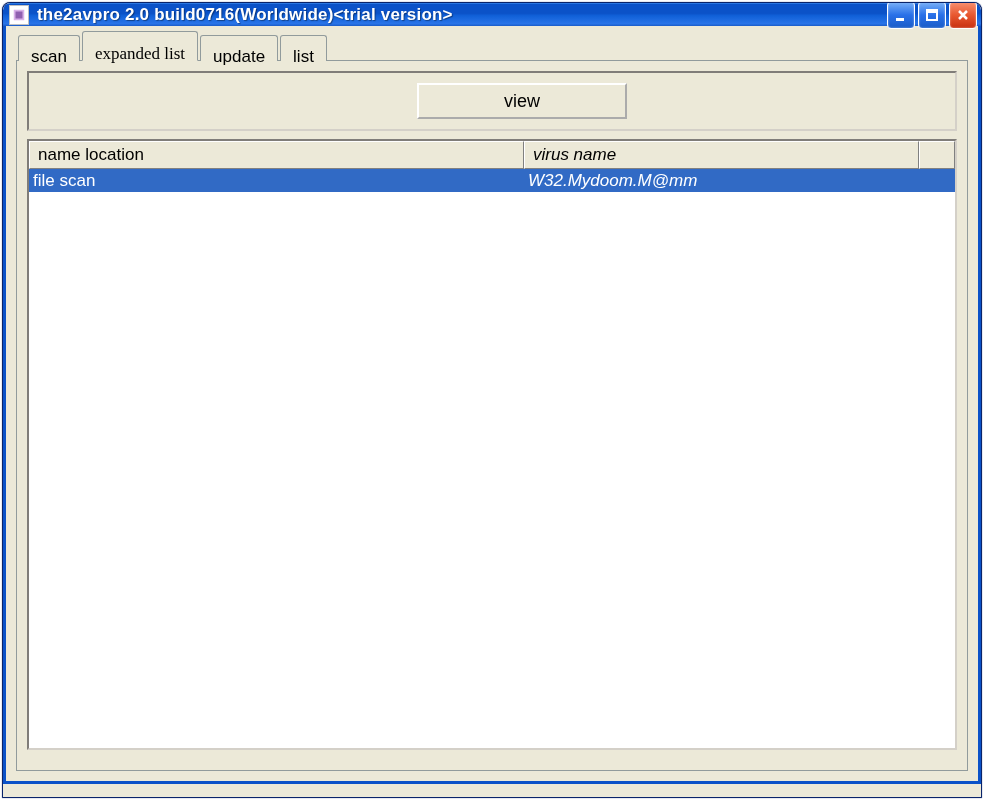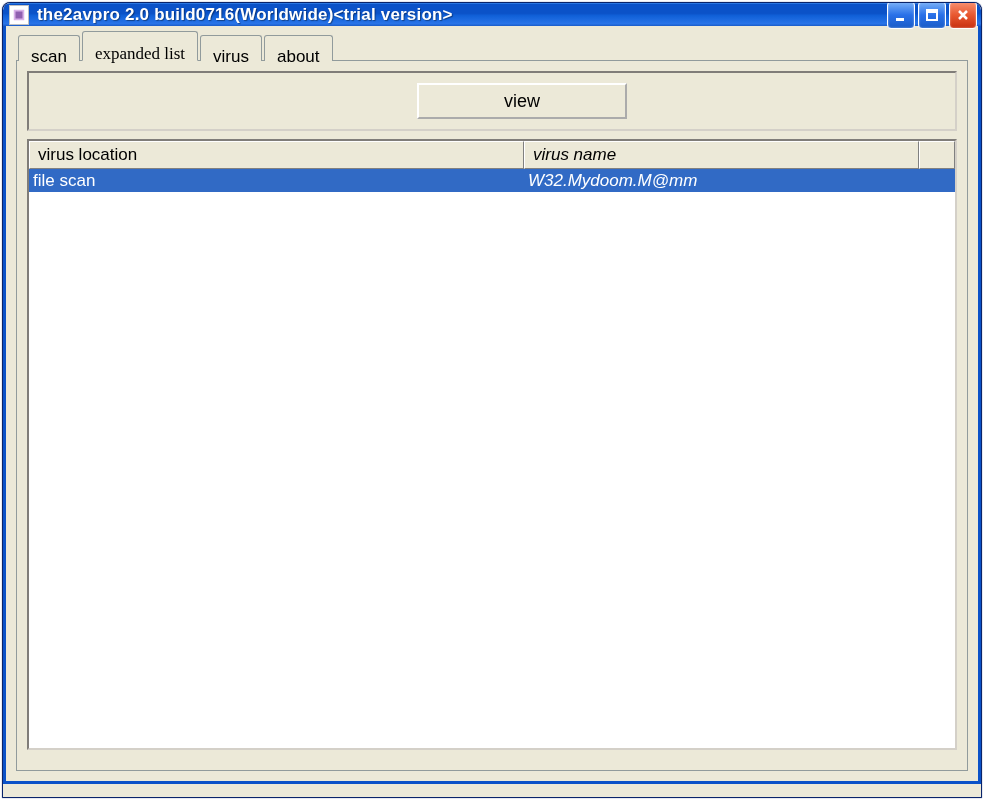--- a/index.html
+++ b/index.html
@@ -216,32 +216,32 @@
             <path d="M3 3 L11 11 M11 3 L3 11" stroke="#fff" stroke-width="2.5"></path>
           </svg>
       </div>
     </div>
   </div>
 
   <div class="client-area">
     <div class="tabs">
       <div class="tab">scan</div>
       <div class="tab active">expanded list</div>
-      <div class="tab">virus</div>
-      <div class="tab">about</div>
+      <div class="tab">update</div>
+      <div class="tab">list</div>
     </div>
 
     <div class="tab-panel">
       <div class="toolbar-row">
         <button class="view-btn">view</button>
       </div>
 
       <div class="list-area">
         <div class="list-header">
-          <div class="col c1">virus location</div>
+          <div class="col c1">name location</div>
           <div class="col c2">virus name</div>
           <div class="col c3"></div>
         </div>
         <div class="list-body">
           <div class="list-row selected">
             <div class="cell c1">file scan</div>
             <div class="cell c2">W32.Mydoom.M@mm</div>
           </div>
         </div>
       </div>

